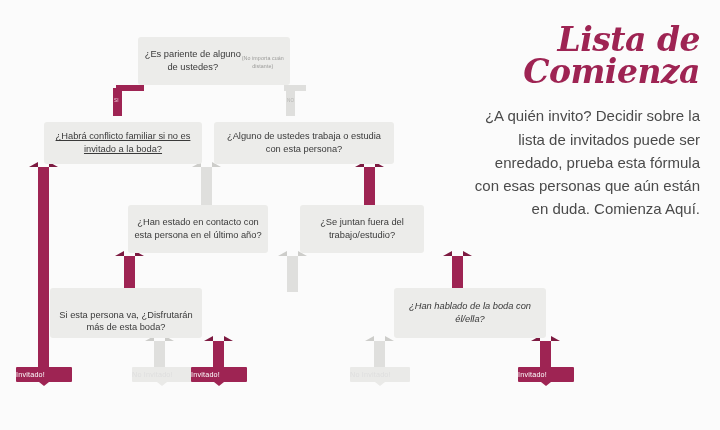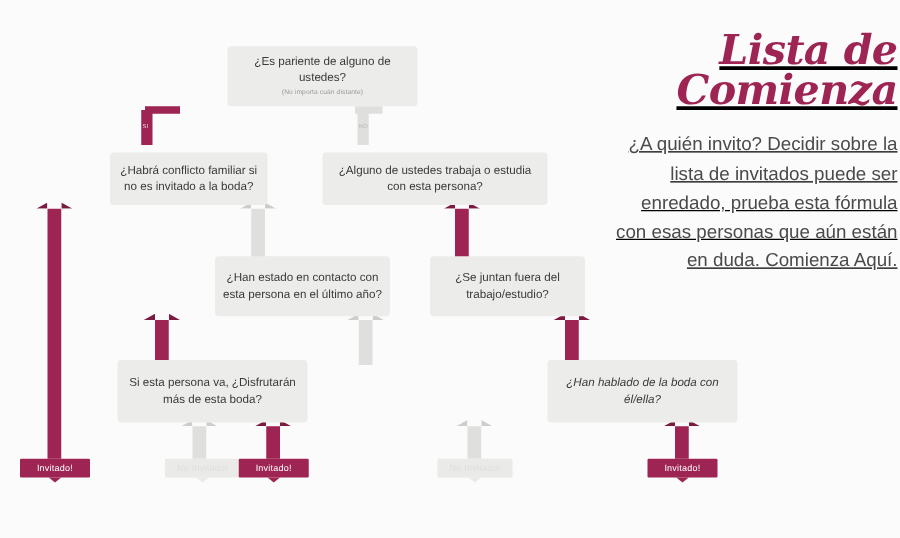--- a/index.html
+++ b/index.html
@@ -10,30 +10,29 @@
     overflow: hidden;
   }
   #root { position: relative; width: 720px; height: 430px; }
 
   
   .qbox {
     position: absolute;
     background: #ececea;
     border-radius: 3px;
     display: flex;
-    flex-direction: column;
+    flex-direction: row;
     align-items: center;
     justify-content: center;
     text-align: center;
     color: #3a3a3a;
     font-size: 9.3px;
     line-height: 1.35;
     padding: 4px 6px;
     z-index: 6;
-    margin-left: 44px;
   }
   .qbox .qtext { display: block; }
   .qbox .qsub {
     display: block;
     font-size: 5.3px;
     color: #9a9a98;
     margin-top: 3px;
     letter-spacing: .1px;
   }
 
@@ -74,21 +73,21 @@
   }
   .blabel.on-red  { color: #f0d5de; }
   .blabel.on-gray { color: #b6b6b3; }
 
   
   .badge {
     position: absolute;
     height: 15px;
     display: flex;
     align-items: center;
-    justify-content: center;
+    justify-content: flex-start;
     font-size: 7.2px;
     letter-spacing: .2px;
     border-radius: 1px;
     z-index: 7;
   }
   .badge.yes { background: #9e2453; color: #ffffff; }
   .badge.no  { background: #eaeae8; color: #dedede; }
   
   .badge::after {
     content: "";
@@ -98,24 +97,23 @@
     width: 0; height: 0;
     border-left: 5px solid transparent;
     border-right: 5px solid transparent;
   }
   .badge.yes::after { border-top: 4px solid #9e2453; }
   .badge.no::after  { border-top: 4px solid #eaeae8; }
 
   
   #right-panel {
     position: absolute;
-    right: 2px; top: 24px;
+    right: 20px; top: 24px;
     width: 232px;
     text-align: right;
-    text-decoration: underline;
   }
   #title {
     font-family: "DejaVu Serif", serif;
     font-style: italic;
     font-weight: bold;
     color: #9e2453;
     font-size: 33px;
     line-height: 0.96;
     letter-spacing: -0.5px;
   }
@@ -142,21 +140,21 @@
     <div class="stem"></div>
   </div>
   <div class="blabel on-red" style="left:114px; top:98px;">SI</div>
 
   <div class="hbar gray" style="left:284px; top:85px; width:22px; height:6px;"></div>
   <div class="rib gray" style="left:286px; top:88px; width:9px; height:28px;">
     <div class="stem"></div>
   </div>
   <div class="blabel on-gray" style="left:287px; top:98px;">NO</div>
 
-  <div class="qbox" style="left:44px; top:122px; width:126px; height:42px;">
+  <div class="qbox" style="left:44px; top:122px; width:158px; height:42px;text-decoration:underline;">
     <span class="qtext">¿Habrá conflicto familiar si no es invitado a la boda?</span>
   </div>
 
   <div class="qbox" style="left:214px; top:122px; width:180px; height:42px;">
     <span class="qtext">¿Alguno de ustedes trabaja o estudia con esta persona?</span>
   </div>
 
   <div class="rib red" style="left:38px; top:167px; width:11px; height:200px;">
     <div class="stem"></div>
     <div class="tab l"></div>

